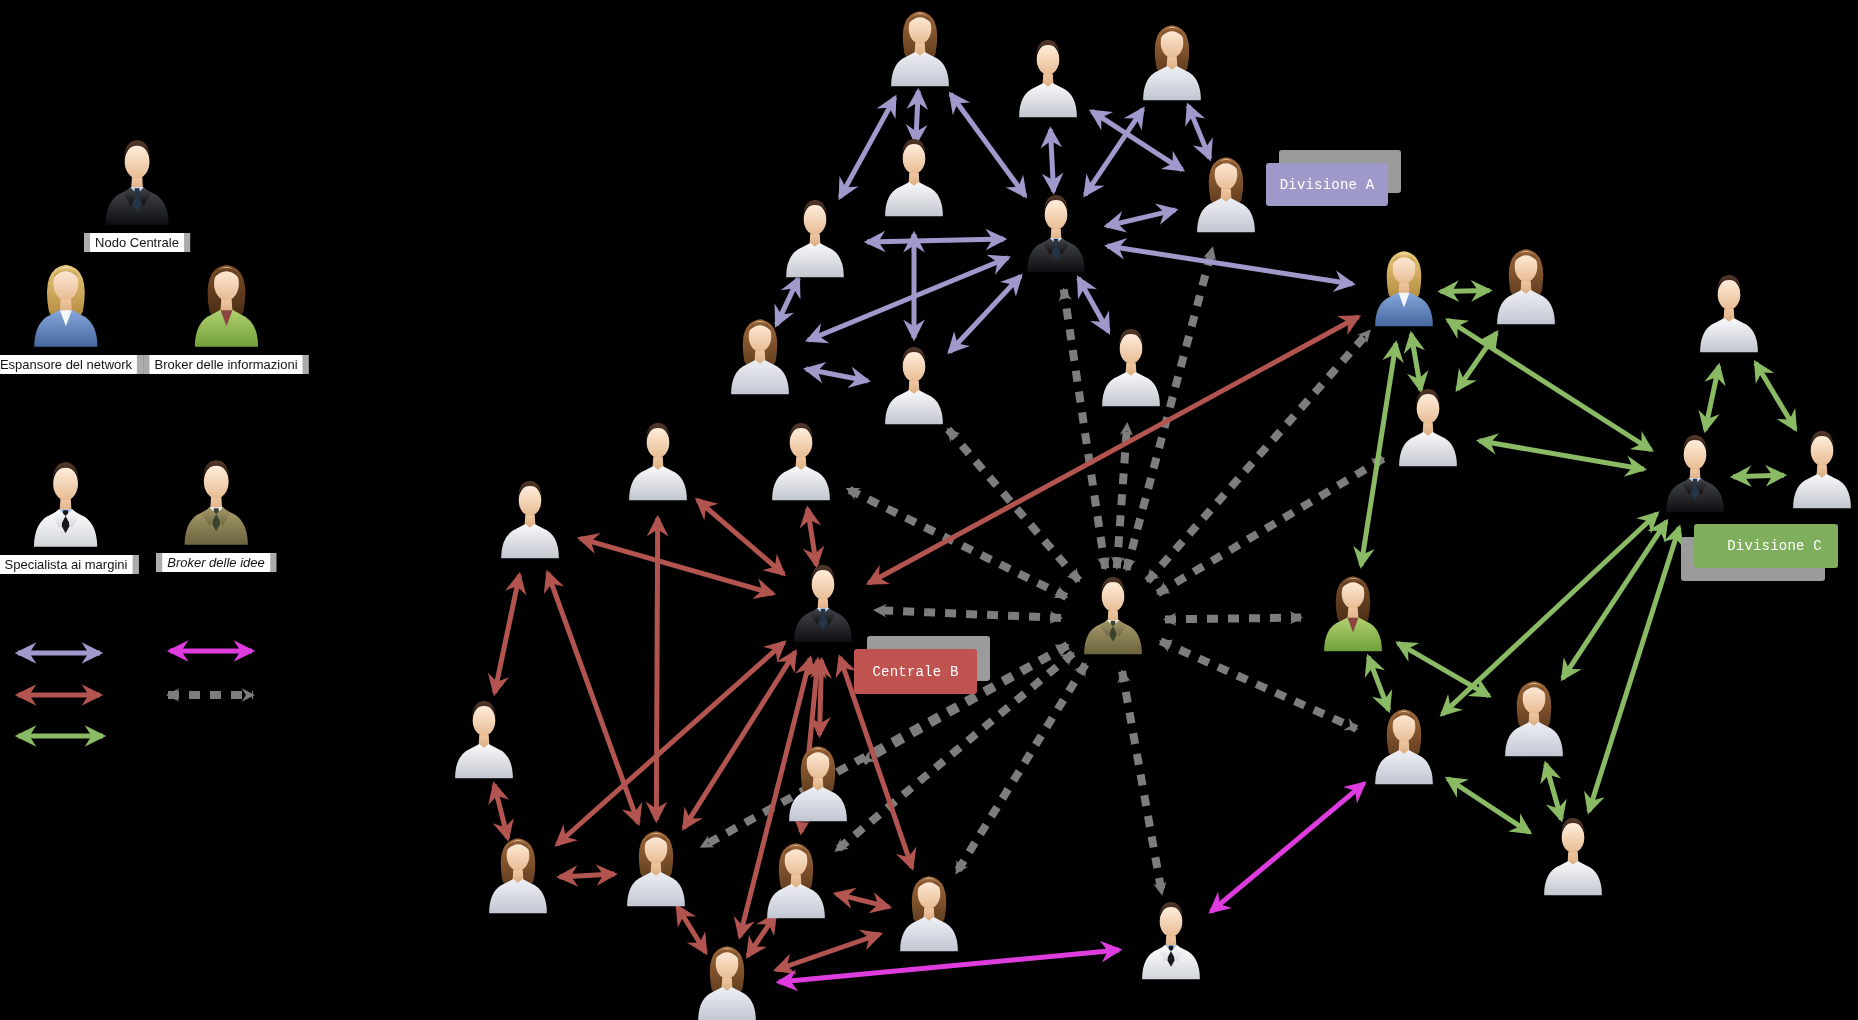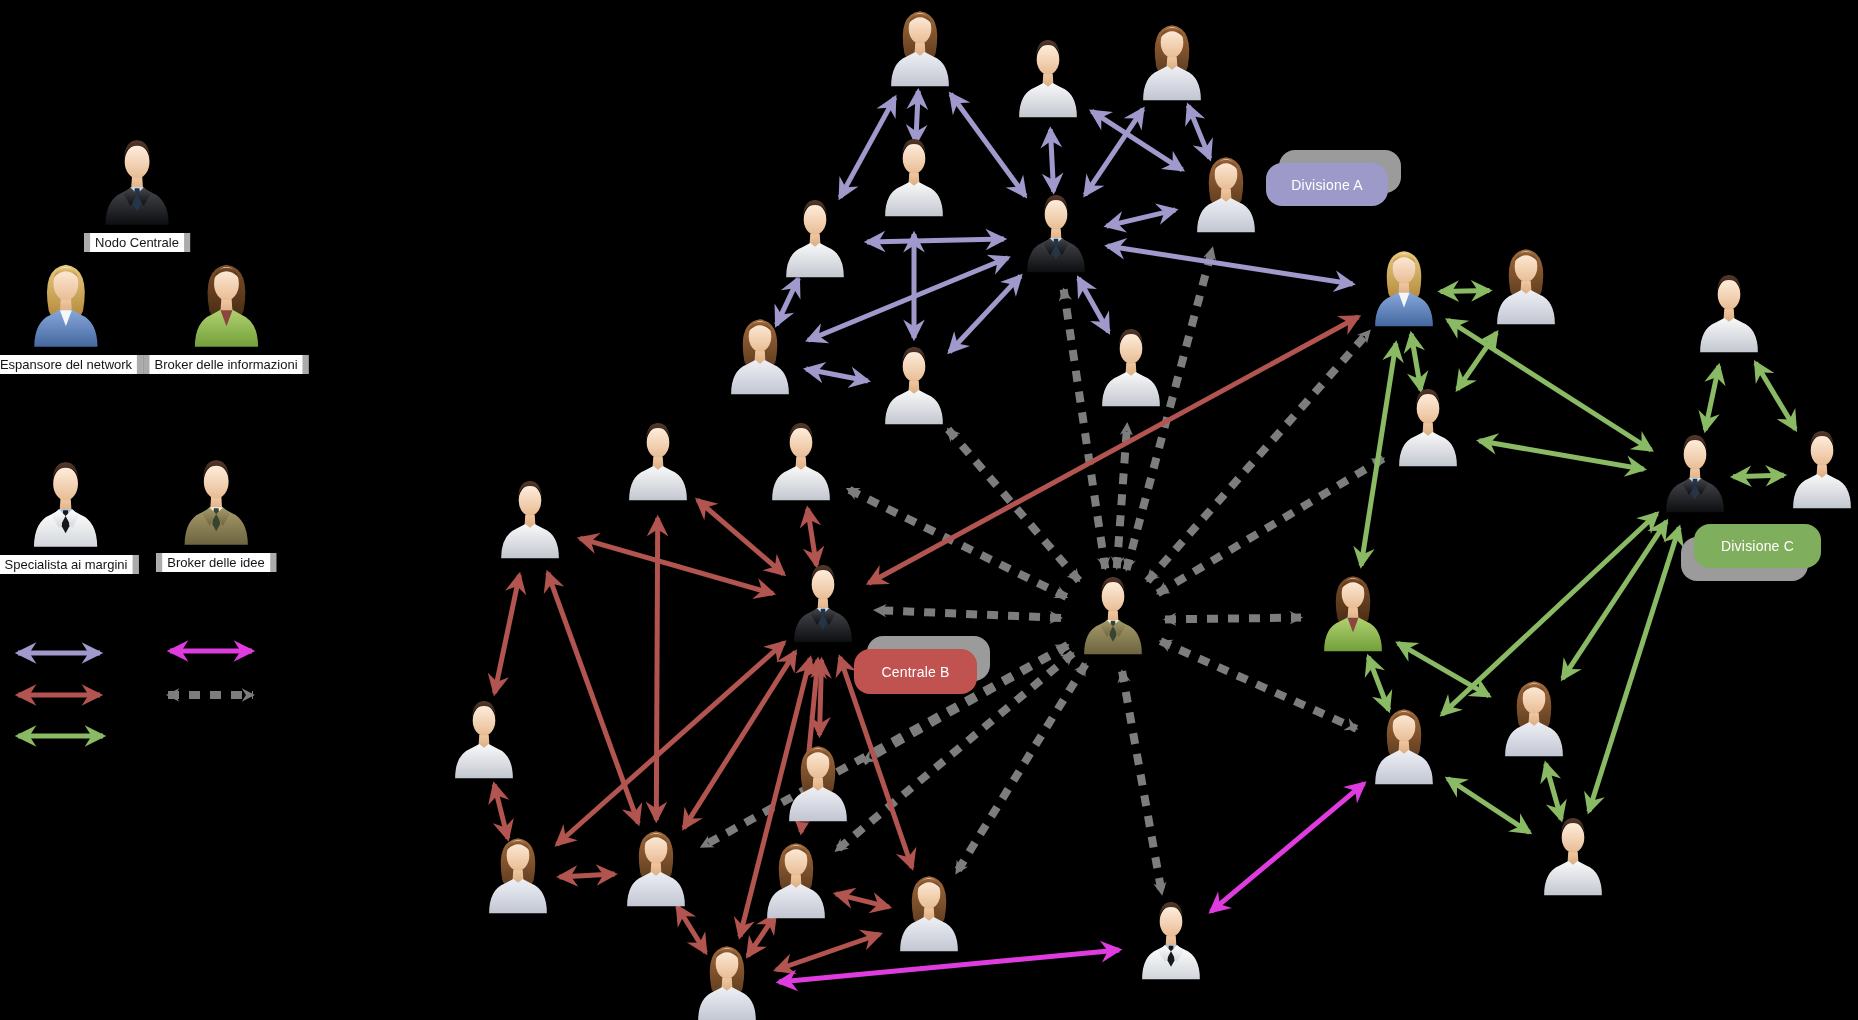--- a/index.html
+++ b/index.html
@@ -2,24 +2,24 @@
 <html><head>
 <meta charset="utf-8">
 <style>
   html,body{margin:0;padding:0;background:#000;}
   .stage{position:relative;width:1858px;height:1020px;background:#000;overflow:hidden;
          font-family:"Liberation Sans",sans-serif;}
   #edge-layer{position:absolute;left:0;top:0;width:1858px;height:1020px;}
   #node-layer{position:absolute;left:0;top:0;width:100%;height:100%;}
   .person{position:absolute;width:78px;height:88px;}
   .person svg{width:100%;height:100%;display:block;}
-  .divbox{position:absolute;border-radius:16px;display:flex;align-items:center;justify-content:center;
-          color:#fff;font-size:14px;letter-spacing:.2px;}
+  .divbox{position:absolute;border-radius:3px;display:flex;align-items:center;justify-content:center;
+          color:#fff;font-size:14px;letter-spacing:.2px;font-family:Liberation Mono, monospace;}
   .divbox.shadow-ur{box-shadow:13px -13px 0 0 #9b9b9b;}
-  .divbox.shadow-dl{box-shadow:-13px 13px 0 0 #9b9b9b;}
+  .divbox.shadow-dl{box-shadow:-13px 13px 0 0 #9b9b9b;padding-left:17px;}
   .legend-item{position:absolute;transform:translate(-50%,-50%);display:flex;flex-direction:column;
                align-items:center;}
   .legend-item .licon{width:86px;height:94px;}
   .legend-item .licon svg{width:100%;height:100%;display:block;}
   .llabel{margin-top:3px;background:#ffffff;color:#141414;font-size:13px;line-height:17px;
           padding:1px 5px;border-left:6px solid #ababab;border-right:6px solid #ababab;
           white-space:nowrap;}
   #grad-defs{position:absolute;width:0;height:0;overflow:hidden;}
 </style>
 </head>
@@ -576,21 +576,21 @@
             <path d="M42 60 L58 60 L50 84 Z" fill="#a9c9e9"></path>
             <path d="M47.2 61 L52.8 61 L54.5 80 L50 88 L45.5 80 Z" fill="#17181c"></path>
             <path d="M42 60 L50 68 L42.5 82 L34 68 Z" fill="url(#g-wsuit)"></path>
             <path d="M58 60 L50 68 L57.5 82 L66 68 Z" fill="url(#g-wsuit)"></path>
             <ellipse cx="50" cy="30" rx="14.5" ry="19.5" fill="url(#g-skin)"></ellipse>
             <path d="M35 30 C34 9 44 5 50 5 C56 5 66 9 65 30 C65 17 59 11.5 50 11.5 C41 11.5 35 17 35 30 Z" fill="url(#g-hairm)"></path>
           </svg>
         </div>
       <div class="llabel">Specialista ai margini</div>
     </div>
-    <div class="legend-item" id="lg4" style="left: 216px; top: 514px;">
+    <div class="legend-item" id="lg4" style="left: 216px; top: 514px; font-style: italic;">
       <div class="licon">
           <svg viewBox="0 0 100 110">
             <ellipse cx="50" cy="101" rx="31" ry="6" fill="#000" opacity="0.5"></ellipse>
             <path d="M44 48 L56 48 L57 62 L50 68 L43 62 Z" fill="url(#g-skin2)"></path>
             <path d="M13 104 Q13 74 33 66 L44 60 L50 65 L56 60 L67 66 Q87 74 87 104 Z" fill="url(#g-olive)"></path>
             <path d="M42 60 L58 60 L50 84 Z" fill="#f2f2ee"></path>
             <path d="M47.2 61 L52.8 61 L54.5 80 L50 88 L45.5 80 Z" fill="#39442f"></path>
             <path d="M42 60 L50 68 L42.5 82 L34 68 Z" fill="url(#g-olive)"></path>
             <path d="M58 60 L50 68 L57.5 82 L66 68 Z" fill="url(#g-olive)"></path>
             <ellipse cx="50" cy="30" rx="14.5" ry="19.5" fill="url(#g-skin)"></ellipse>

